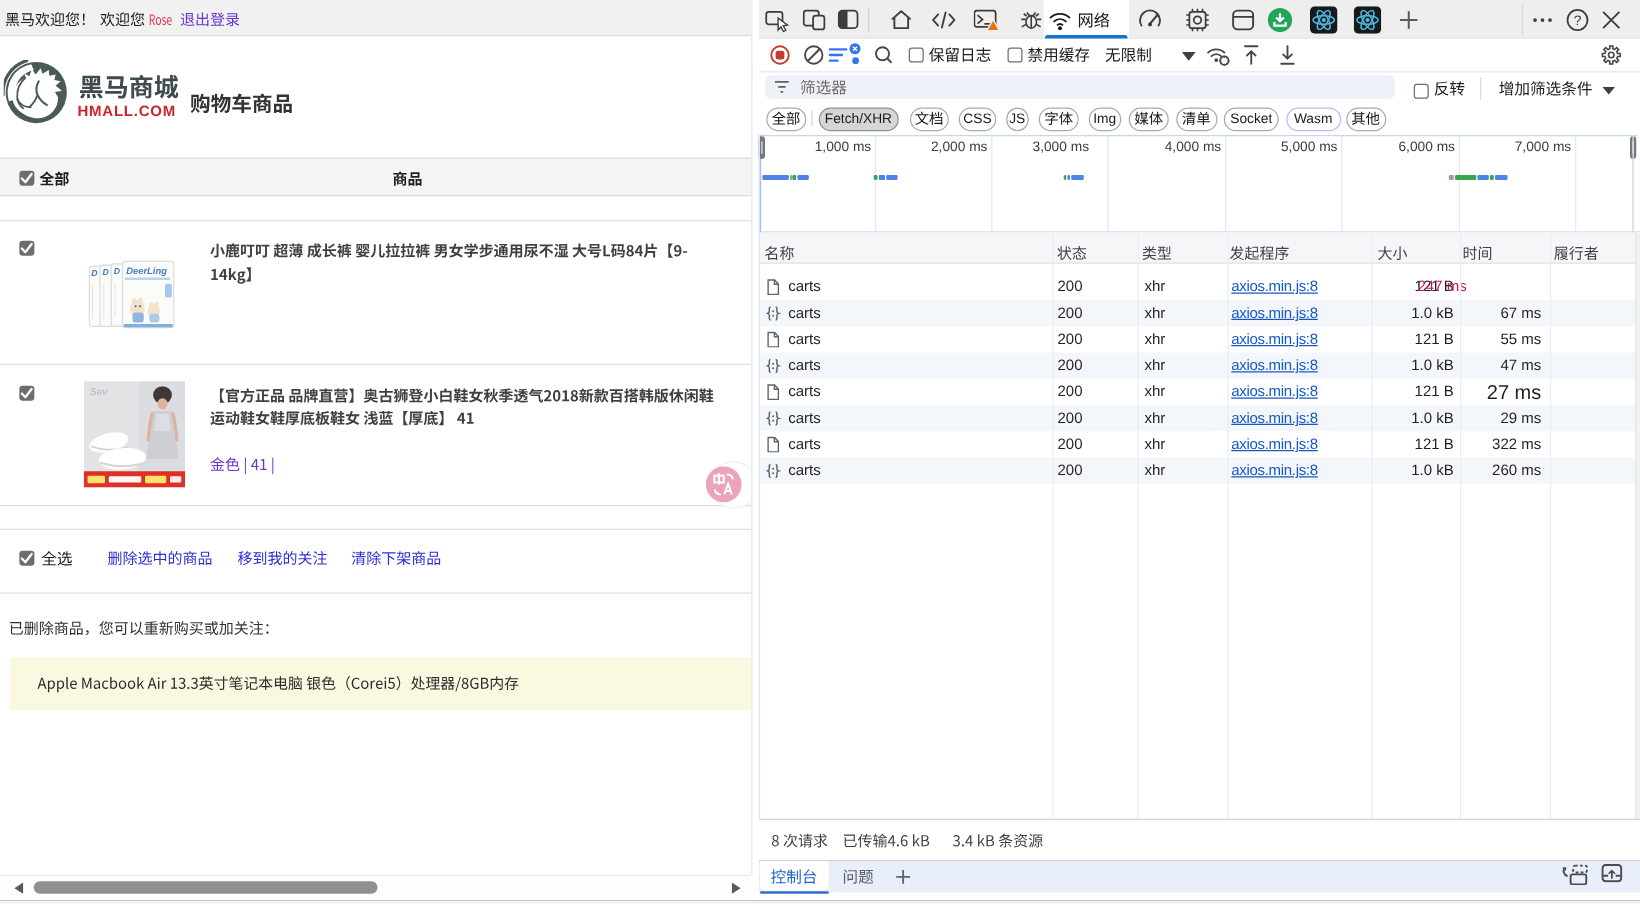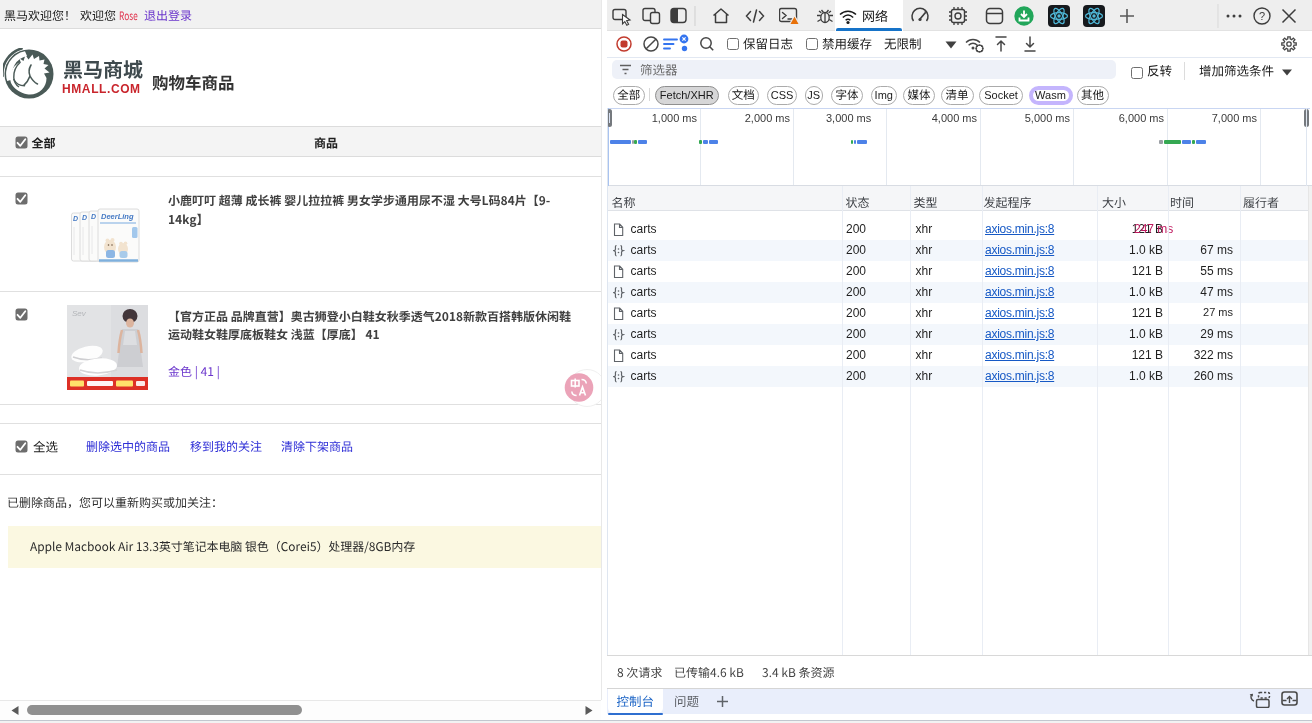--- a/index.html
+++ b/index.html
@@ -295,21 +295,21 @@
     <div style="position:absolute;left:612.5px;top:86px;width:32.5px;height:18.5px;background:#fff;border:1px solid #ababab;border-radius:9.5px;box-sizing:border-box;display:flex;align-items:center;justify-content:center;font-size:11px;color:#1a1a1a"></div>
     <div style="position:absolute;left:654.5px;top:86px;width:64.5px;height:18.5px;background:#d6d6d7;border:1px solid #8f8f8f;border-radius:9.5px;box-sizing:border-box;display:flex;align-items:center;justify-content:center;font-size:11px;color:#1a1a1a">Fetch/XHR</div>
     <div style="position:absolute;left:727.5px;top:86px;width:31.5px;height:18.5px;background:#fff;border:1px solid #ababab;border-radius:9.5px;box-sizing:border-box;display:flex;align-items:center;justify-content:center;font-size:11px;color:#1a1a1a"></div>
     <div style="position:absolute;left:767px;top:86px;width:30px;height:18.5px;background:#fff;border:1px solid #ababab;border-radius:9.5px;box-sizing:border-box;display:flex;align-items:center;justify-content:center;font-size:11px;color:#1a1a1a">CSS</div>
     <div style="position:absolute;left:804.5px;top:86px;width:18.5px;height:18.5px;background:#fff;border:1px solid #ababab;border-radius:9.5px;box-sizing:border-box;display:flex;align-items:center;justify-content:center;font-size:11px;color:#1a1a1a">JS</div>
     <div style="position:absolute;left:831px;top:86px;width:32px;height:18.5px;background:#fff;border:1px solid #ababab;border-radius:9.5px;box-sizing:border-box;display:flex;align-items:center;justify-content:center;font-size:11px;color:#1a1a1a"></div>
     <div style="position:absolute;left:871px;top:86px;width:25.5px;height:18.5px;background:#fff;border:1px solid #ababab;border-radius:9.5px;box-sizing:border-box;display:flex;align-items:center;justify-content:center;font-size:11px;color:#1a1a1a">Img</div>
     <div style="position:absolute;left:903px;top:86px;width:32px;height:18.5px;background:#fff;border:1px solid #ababab;border-radius:9.5px;box-sizing:border-box;display:flex;align-items:center;justify-content:center;font-size:11px;color:#1a1a1a"></div>
     <div style="position:absolute;left:940.5px;top:86px;width:33px;height:18.5px;background:#fff;border:1px solid #ababab;border-radius:9.5px;box-sizing:border-box;display:flex;align-items:center;justify-content:center;font-size:11px;color:#1a1a1a"></div>
     <div style="position:absolute;left:979px;top:86px;width:44px;height:18.5px;background:#fff;border:1px solid #ababab;border-radius:9.5px;box-sizing:border-box;display:flex;align-items:center;justify-content:center;font-size:11px;color:#1a1a1a">Socket</div>
-    <div style="position:absolute;left:1028.5px;top:86px;width:44px;height:18.5px;background:#fff;border:4px solid #c4b5fd;border-radius:9.5px;box-sizing:border-box;display:flex;align-items:center;justify-content:center;font-size:11px;color:#1a1a1a">Wasm</div>
+    <div style="position:absolute;left:1028.5px;top:86px;width:44px;height:18.5px;background:#fff;border:1px solid #c4b5fd;border-radius:9.5px;box-sizing:border-box;display:flex;align-items:center;justify-content:center;font-size:11px;color:#1a1a1a">Wasm</div>
     <div style="position:absolute;left:1076.5px;top:86px;width:32px;height:18.5px;background:#fff;border:1px solid #ababab;border-radius:9.5px;box-sizing:border-box;display:flex;align-items:center;justify-content:center;font-size:11px;color:#1a1a1a"></div>
     <div style="position:absolute;left:649px;top:88px;width:1px;height:13px;background:#d8d8d8"></div>
     <div style="position:absolute;left:700px;top:108px;width:1px;height:77px;background:#e4e9f0"></div>
     <div style="position:absolute;left:793px;top:108px;width:1px;height:77px;background:#e4e9f0"></div>
     <div style="position:absolute;left:886px;top:108px;width:1px;height:77px;background:#e4e9f0"></div>
     <div style="position:absolute;left:980px;top:108px;width:1px;height:77px;background:#e4e9f0"></div>
     <div style="position:absolute;left:1073px;top:108px;width:1px;height:77px;background:#e4e9f0"></div>
     <div style="position:absolute;left:1167px;top:108px;width:1px;height:77px;background:#e4e9f0"></div>
     <div style="position:absolute;left:1260px;top:108px;width:1px;height:77px;background:#e4e9f0"></div>
     <div style="position:absolute;left:640px;top:112px;width:57px;text-align:right;white-space:nowrap;font-size:11px;color:#3a3a3a">1,000 ms</div>
@@ -390,21 +390,21 @@
     <div style="position:absolute;left:1060px;top:285.0px;width:103px;text-align:right;white-space:nowrap;font-size:12px;color:#1f1f1f">1.0 kB</div>
     <div style="position:absolute;left:1134px;top:285.0px;width:99px;text-align:right;white-space:nowrap;font-size:12px;color:#1f1f1f">47 ms</div>
     <svg style="position:absolute;left:613px;top:306.5px" width="12" height="13" viewBox="0 0 12 13">
       <path d="M1.5 1 h5.2 l3 3.2 v8.3 h-8.2 Z M6.5 1 v3.4 h3.2" fill="none" stroke="#5f6368" stroke-width="1.1"></path>
     </svg>
     <div style="position:absolute;left:630.5px;top:306.0px;white-space:nowrap;font-size:12px;color:#1f1f1f">carts</div>
     <div style="position:absolute;left:846px;top:306.0px;white-space:nowrap;font-size:12px;color:#1f1f1f">200</div>
     <div style="position:absolute;left:915.5px;top:306.0px;white-space:nowrap;font-size:12px;color:#1f1f1f">xhr</div>
     <div style="position:absolute;left:985px;top:306.0px;white-space:nowrap;font-size:12px;letter-spacing:-0.25px;color:#1659c5;text-decoration:underline">axios.min.js:8</div>
     <div style="position:absolute;left:1060px;top:306.0px;width:103px;text-align:right;white-space:nowrap;font-size:12px;color:#1f1f1f">121 B</div>
-    <div style="position:absolute;left:1134px;top:306.0px;width:99px;text-align:right;white-space:nowrap;font-size:11px;color:#1f1f1f">27 ms</div>
+    <div style="position:absolute;left:1134px;top:306.0px;width:99px;text-align:right;white-space:nowrap;font-size:16px;color:#1f1f1f">27 ms</div>
     <div style="position:absolute;left:607px;top:323.5px;width:705px;height:21px;background:#f3f7fc"></div>
     <svg style="position:absolute;left:613px;top:327.5px" width="12" height="13" viewBox="0 0 12 13">
       <g fill="none" stroke="#5f6368" stroke-width="1.2">
         <path d="M3.5 1.5 C2 1.5 2.5 4 2.5 5 C2.5 6.3 1 6.7 1 6.7 C1 6.7 2.5 7.1 2.5 8.4 C2.5 9.4 2 11.9 3.5 11.9 M7.5 1.5 C9 1.5 8.5 4 8.5 5 C8.5 6.3 10 6.7 10 6.7 C10 6.7 8.5 7.1 8.5 8.4 C8.5 9.4 9 11.9 7.5 11.9"></path>
       </g>
       <circle cx="5.5" cy="5" r="0.8" fill="#5f6368"></circle>
       <circle cx="5.5" cy="8.5" r="0.8" fill="#5f6368"></circle>
     </svg>
     <div style="position:absolute;left:630.5px;top:327.0px;white-space:nowrap;font-size:12px;color:#1f1f1f">carts</div>
     <div style="position:absolute;left:846px;top:327.0px;white-space:nowrap;font-size:12px;color:#1f1f1f">200</div>

